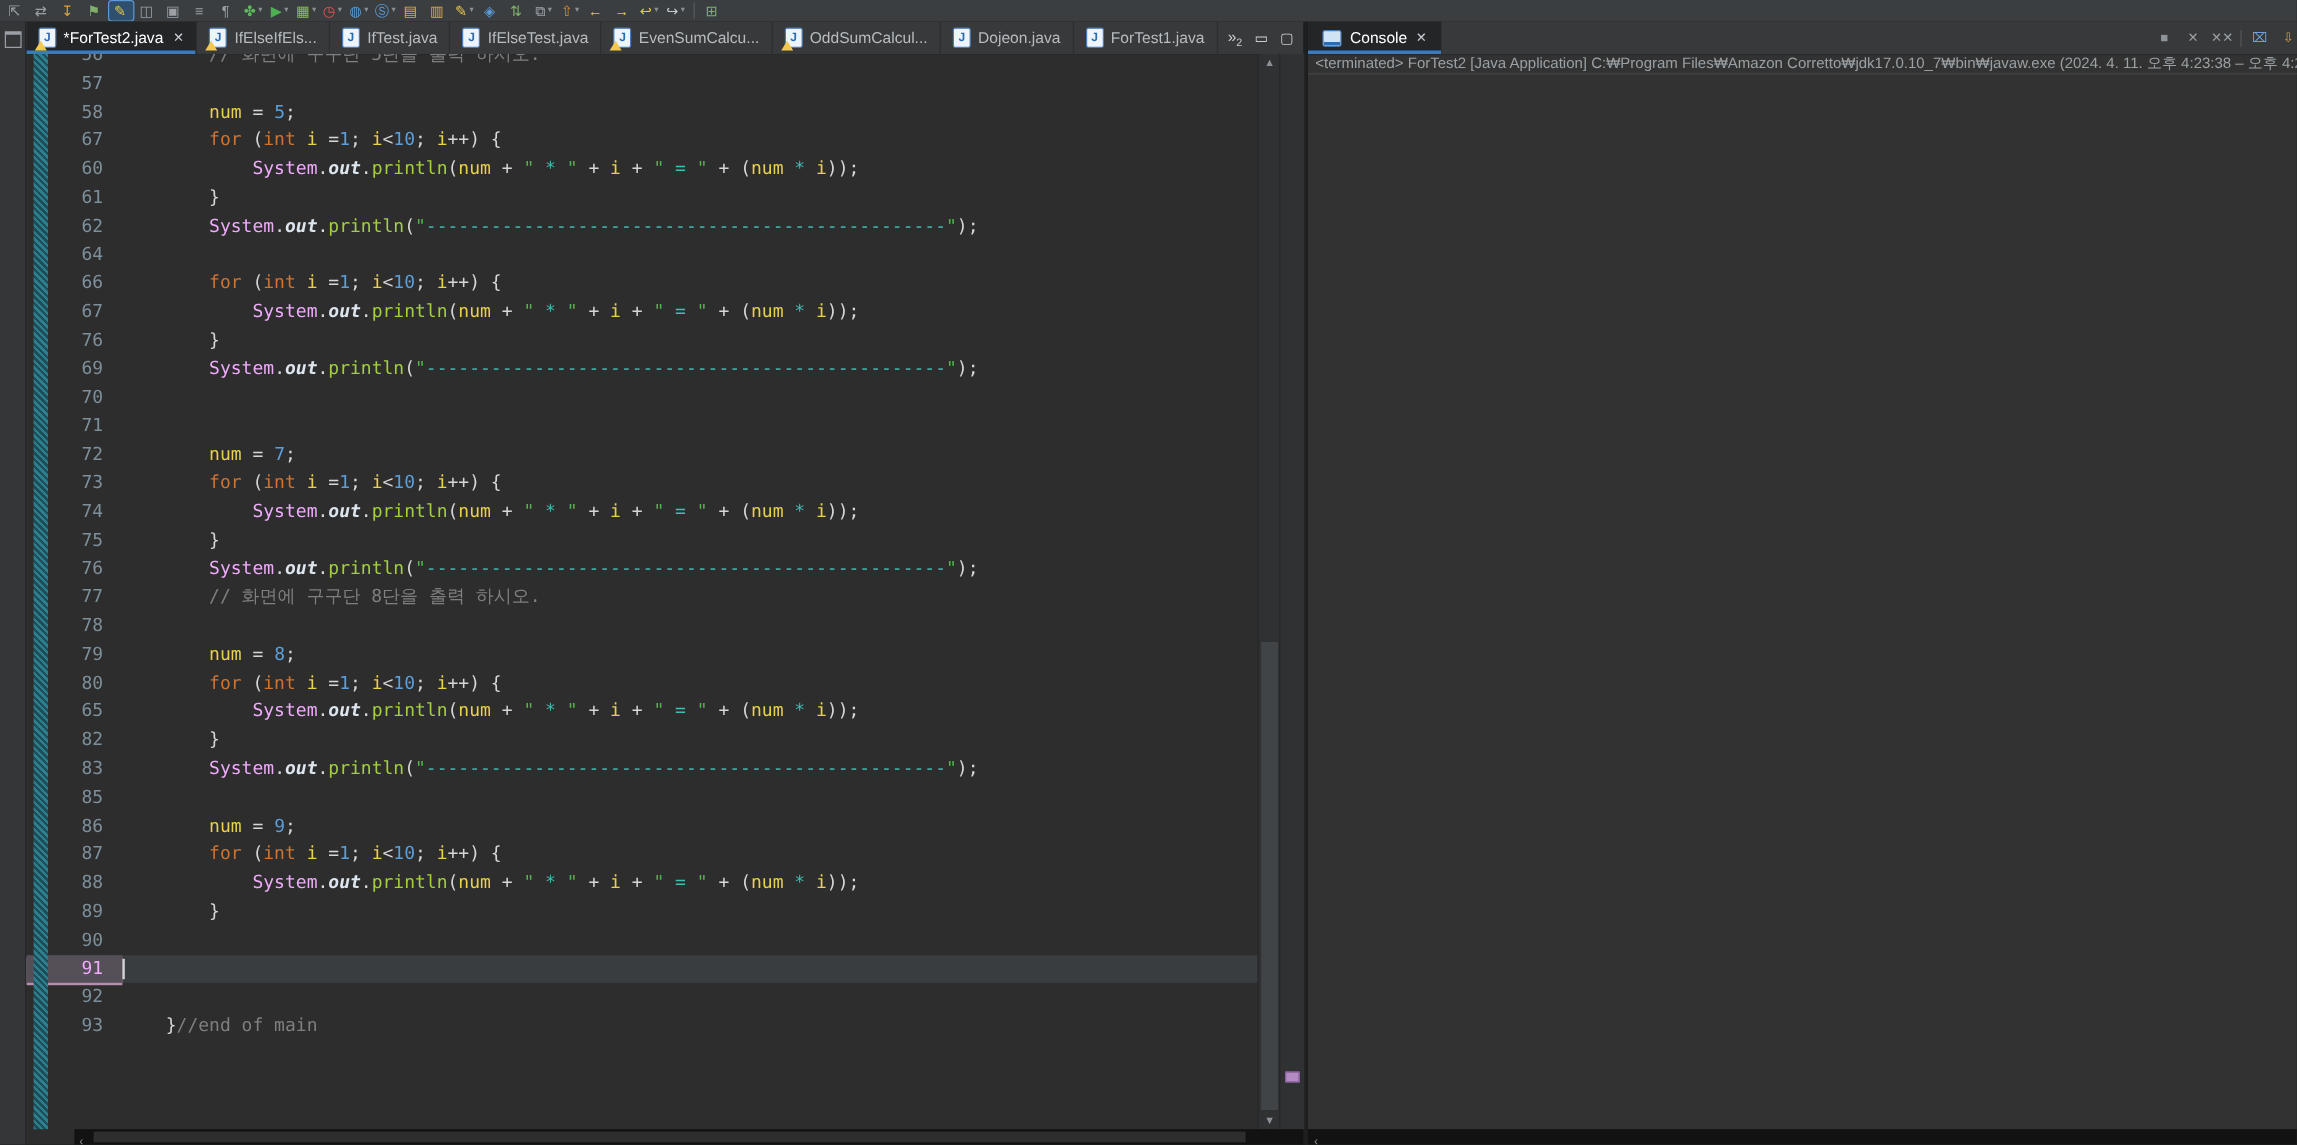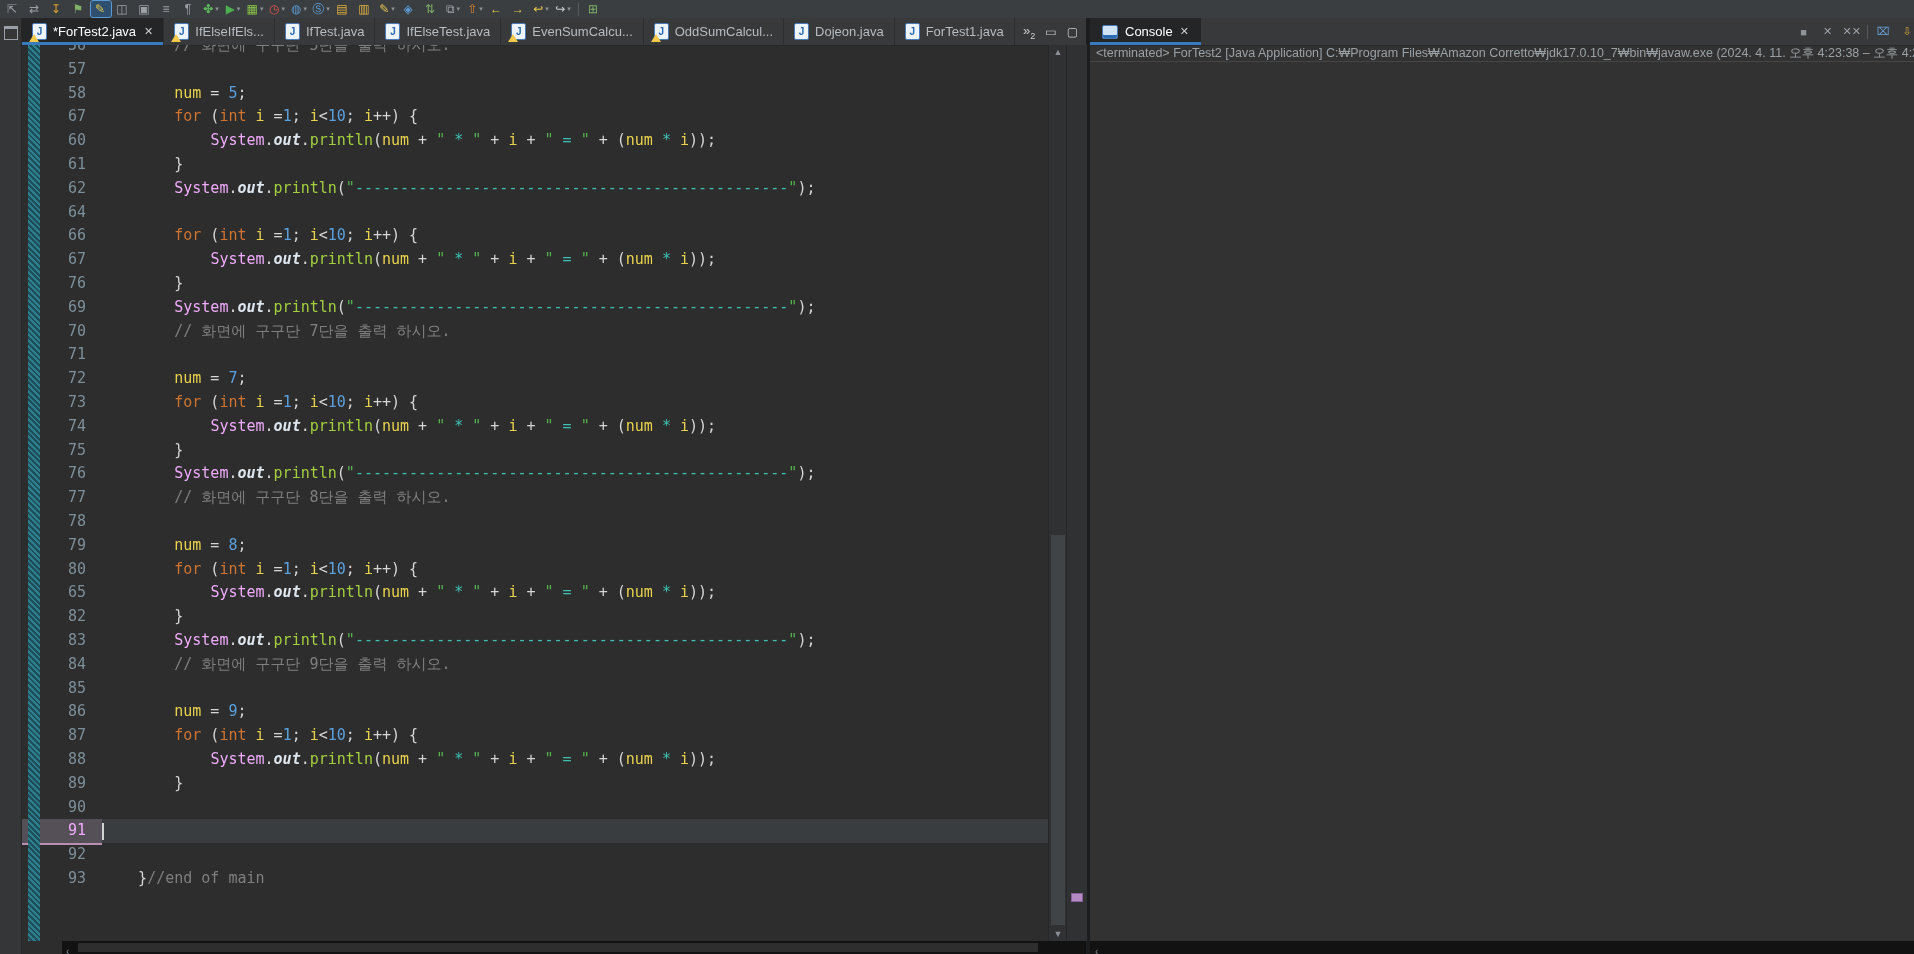--- a/index.html
+++ b/index.html
@@ -345,21 +345,20 @@
           <span class="code"><span class="tk-plain">        }</span></span>
         </div>
         <div class="crow">
           <span class="ln">69</span>
 
           <span class="code"><span class="tk-plain">        </span><span class="tk-cls">System</span><span class="tk-plain">.</span><span class="tk-field">out</span><span class="tk-plain">.</span><span class="tk-meth">println</span><span class="tk-plain">(</span><span class="tk-str">"</span><span class="tk-strop">------------------------------------------------</span><span class="tk-str">"</span><span class="tk-plain">);</span></span>
         </div>
         <div class="crow">
           <span class="ln">70</span>
 
-          <span class="code"><span class="tk-comment">        // 화면에 구구단 7단을 출력 하시오.</span></span>
         </div>
         <div class="crow">
           <span class="ln">71</span>
 
           <span class="code"></span>
         </div>
         <div class="crow">
           <span class="ln">72</span>
 
           <span class="code"><span class="tk-plain">        </span><span class="tk-var">num</span><span class="tk-plain"> = </span><span class="tk-num">7</span><span class="tk-plain">;</span></span>
@@ -411,25 +410,20 @@
         </div>
         <div class="crow">
           <span class="ln">82</span>
 
           <span class="code"><span class="tk-plain">        }</span></span>
         </div>
         <div class="crow">
           <span class="ln">83</span>
 
           <span class="code"><span class="tk-plain">        </span><span class="tk-cls">System</span><span class="tk-plain">.</span><span class="tk-field">out</span><span class="tk-plain">.</span><span class="tk-meth">println</span><span class="tk-plain">(</span><span class="tk-str">"</span><span class="tk-strop">------------------------------------------------</span><span class="tk-str">"</span><span class="tk-plain">);</span></span>
-        </div>
-        <div class="crow">
-          <span class="ln">84</span>
-
-          <span class="code"><span class="tk-comment">        // 화면에 구구단 9단을 출력 하시오.</span></span>
         </div>
         <div class="crow">
           <span class="ln">85</span>
 
           <span class="code"></span>
         </div>
         <div class="crow">
           <span class="ln">86</span>
 
           <span class="code"><span class="tk-plain">        </span><span class="tk-var">num</span><span class="tk-plain"> = </span><span class="tk-num">9</span><span class="tk-plain">;</span></span>

